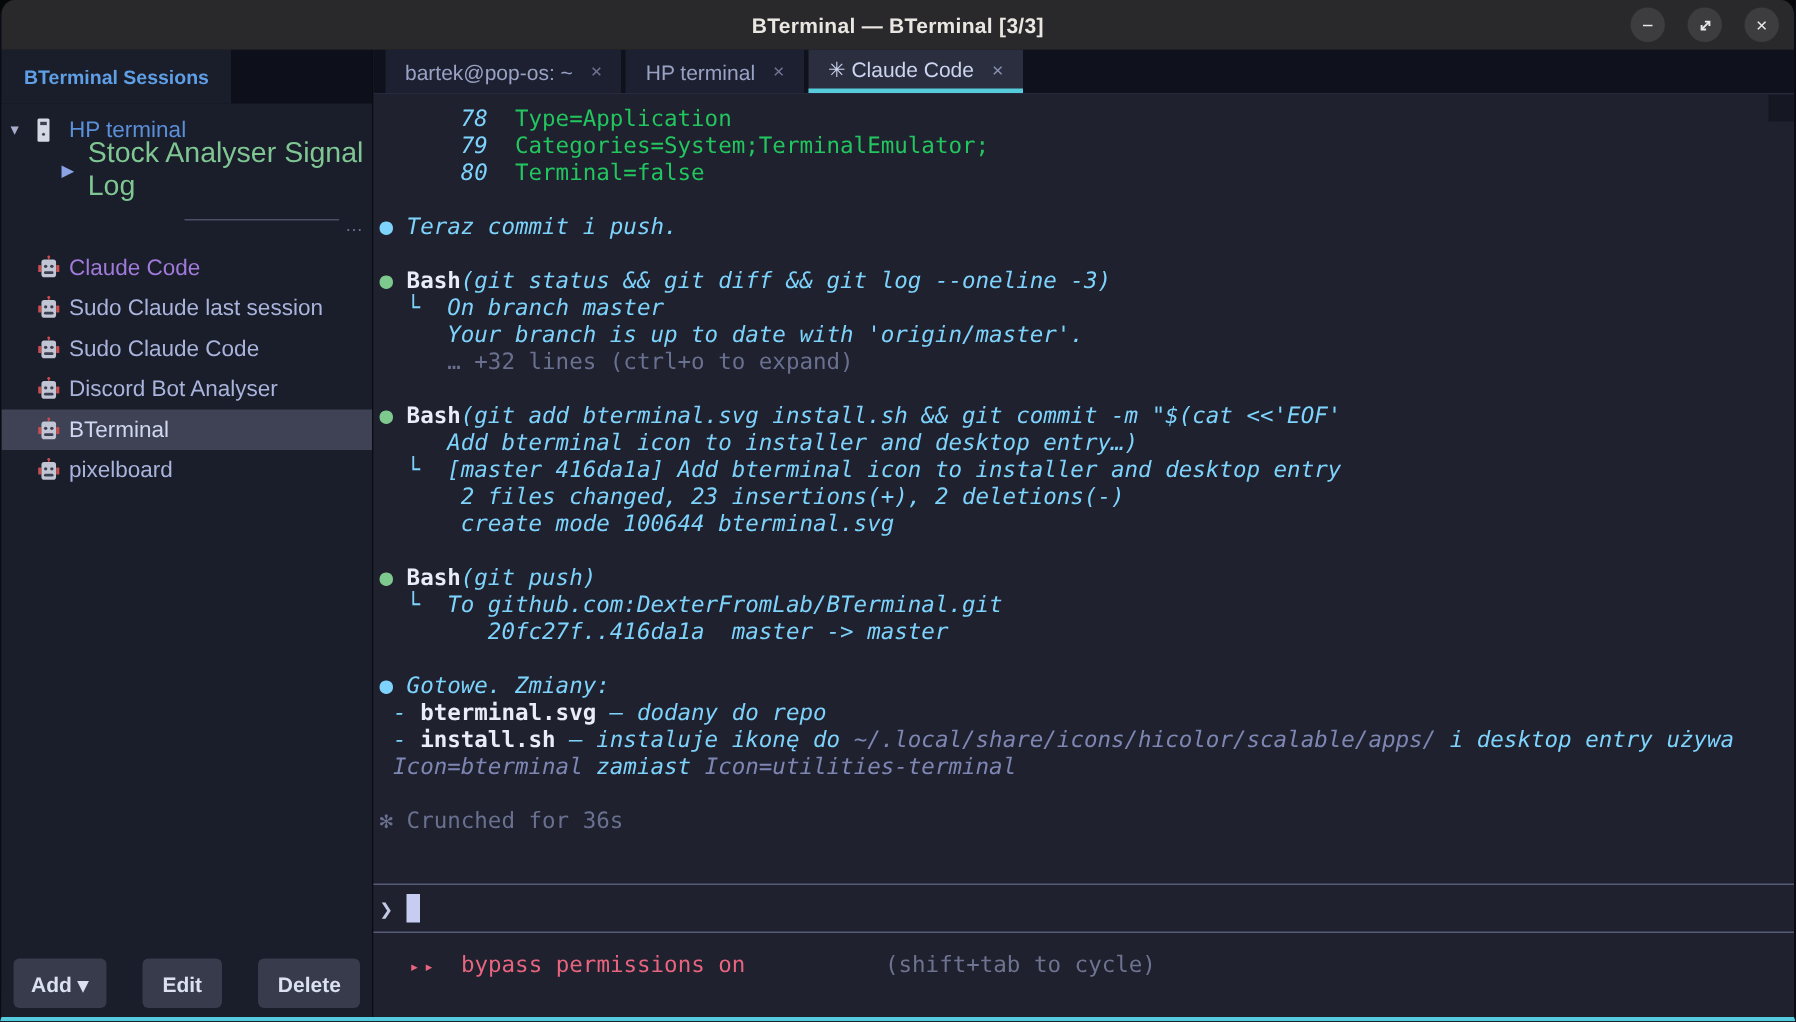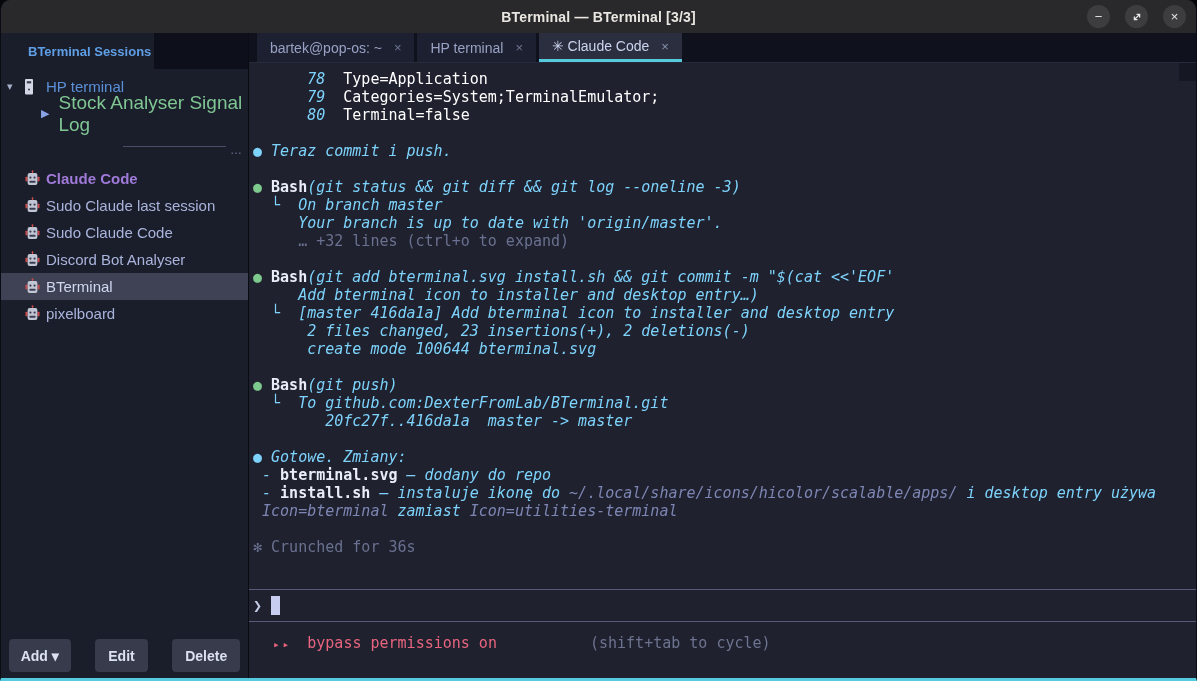--- a/index.html
+++ b/index.html
@@ -21,42 +21,42 @@
   .ctrl svg { display:block; }
 
   
   .wbody { flex:1; display:flex; min-height:0; }
 
   
   .sidebar { flex:none; width:248px; background:#1a1d2a; display:flex; flex-direction:column;
     border-right:1px solid #0a0c13; }
   .sb-header { flex:none; height:36px; background:#0d101b; display:flex; }
   .sb-header-tab { width:153px; height:100%; background:#1a1d2a; display:flex; align-items:center;
-    padding-left:27px; }
+    padding-left:15px; }
   .sb-title { color:#5f9fe6; font-size:13px; font-weight:bold; }
 
   .tree { padding-top:4px; }
   .trow { height:27px; display:flex; align-items:center; }
   .trow.host { padding-left:6px; }
   .caret { width:16px; color:#a6aec9; font-size:11px; }
   .pcicon { width:15px; margin-right:8px; display:flex; }
   .host-label { color:#5b90d9; font-size:15px; }
   .trow.child { padding-left:40px; }
   .play { color:#8aa3e6; font-size:11px; margin-right:9px; }
   .child-label { color:#7fc693; font-size:19px; }
 
   .divider-row { margin:12px 6px 4px 122px; display:flex; align-items:center; }
   .divider-line { flex:1; height:1px; background:#4a4e66; }
   .divider-ellipsis { color:#6a7190; font-size:12px; margin-left:4px; transform:translateY(4px); }
 
   .session-list { margin-top:8px; }
   .srow { height:27px; display:flex; align-items:center; padding-left:24px; cursor:default; }
   .srow .ricon { width:15px; margin-right:6px; display:flex; }
   .slabel { color:#a9b4dc; font-size:15px; }
-  .srow.purple .slabel { color:#a07ad8; font-weight:bold; }
+  .srow.purple .slabel { color:#a07ad8; font-weight:normal; }
   .srow.sel { background:#3e4254; }
   .srow.sel .slabel { color:#d0d7f0; }
 
   .sb-buttons { margin-top:auto; display:flex; gap:24px; padding:0 8px 6px 8px; }
   .sbtn { height:33px; background:#373b4b; border:none; border-radius:4px; color:#dbe0f2;
     font-family:"Liberation Sans",sans-serif; font-size:14px; font-weight:bold; cursor:default; }
   .sbtn.add { width:72px; } .sbtn.edit { width:63px; } .sbtn.del { width:79px; }
 
   
   .main { flex:1; display:flex; flex-direction:column; min-width:0; background:#1f212e; }
@@ -65,21 +65,21 @@
   .tab { display:flex; align-items:center; padding:0 13px; background:#1d2030; color:#99a2c4;
     font-size:14px; cursor:default; }
   .tab .tclose { margin-left:12px; font-size:13px; color:#6f7795; }
   .tab.active { background:#2a2e3f; color:#ccd4ef; border-bottom:3px solid #55cbdc; }
   .tab.active .tclose { color:#8a92b2; }
 
   .term-content { flex:1; position:relative; overflow:hidden; padding:7px 0 0 4px;
     font-family:"DejaVu Sans Mono", monospace; font-size:15px; line-height:18px; }
   .tl { white-space:pre; }
   .c-def { color:#7dd3fc;font-style:italic; }
-  .c-y   { color:#ffffff; }
+  .c-y   { color:#22c55e; }
   .c-dim { color:#6a7190; }
   .c-b   { color:#e8edf9; font-weight:bold; }
   .c-gb  { color:#7ec98e; }
   .c-path{ color:#7e86b4;font-style:italic; }
   .scroll-notch { position:absolute; top:0; right:0; width:17px; height:18px; background:#151722; }
 
   .input-row { flex:none; height:33px; border-top:1px solid #565b78; border-bottom:1px solid #565b78;
     display:flex; align-items:center; padding-left:4px;
     font-family:"DejaVu Sans Mono", monospace; font-size:15px; color:#c3cae6; }
   .cursor { display:inline-block; width:9px; height:19px; background:#c7cdf0; margin-left:9px; }

